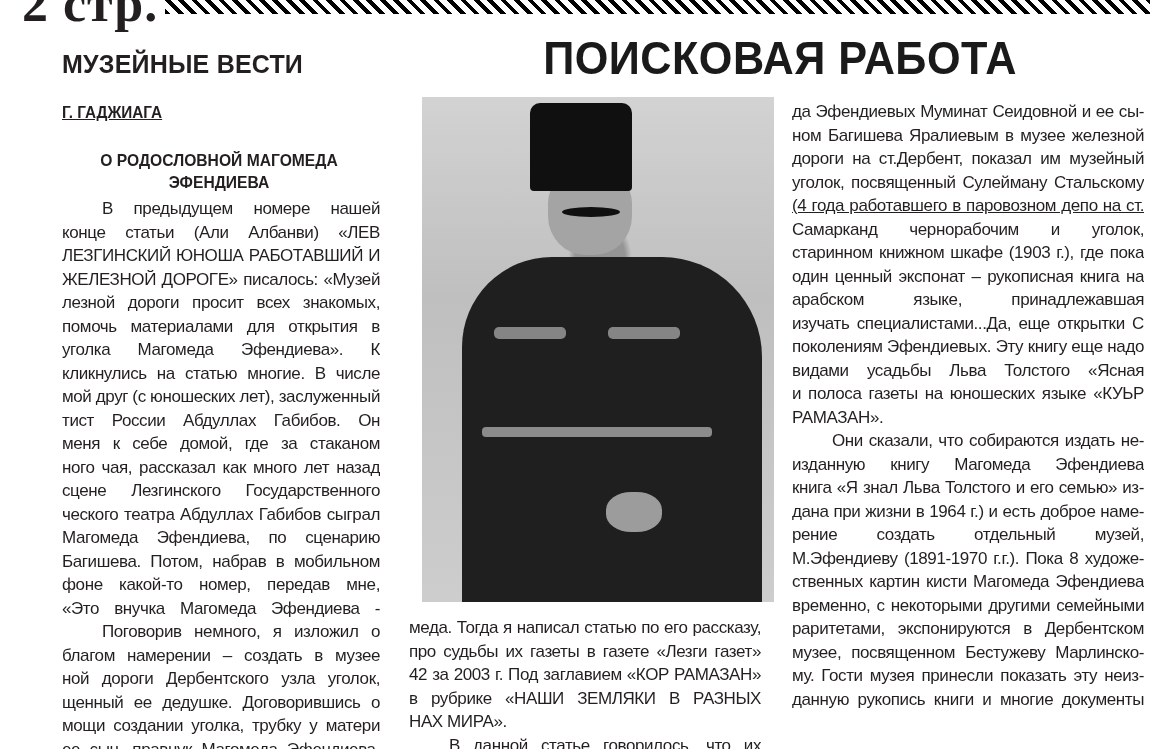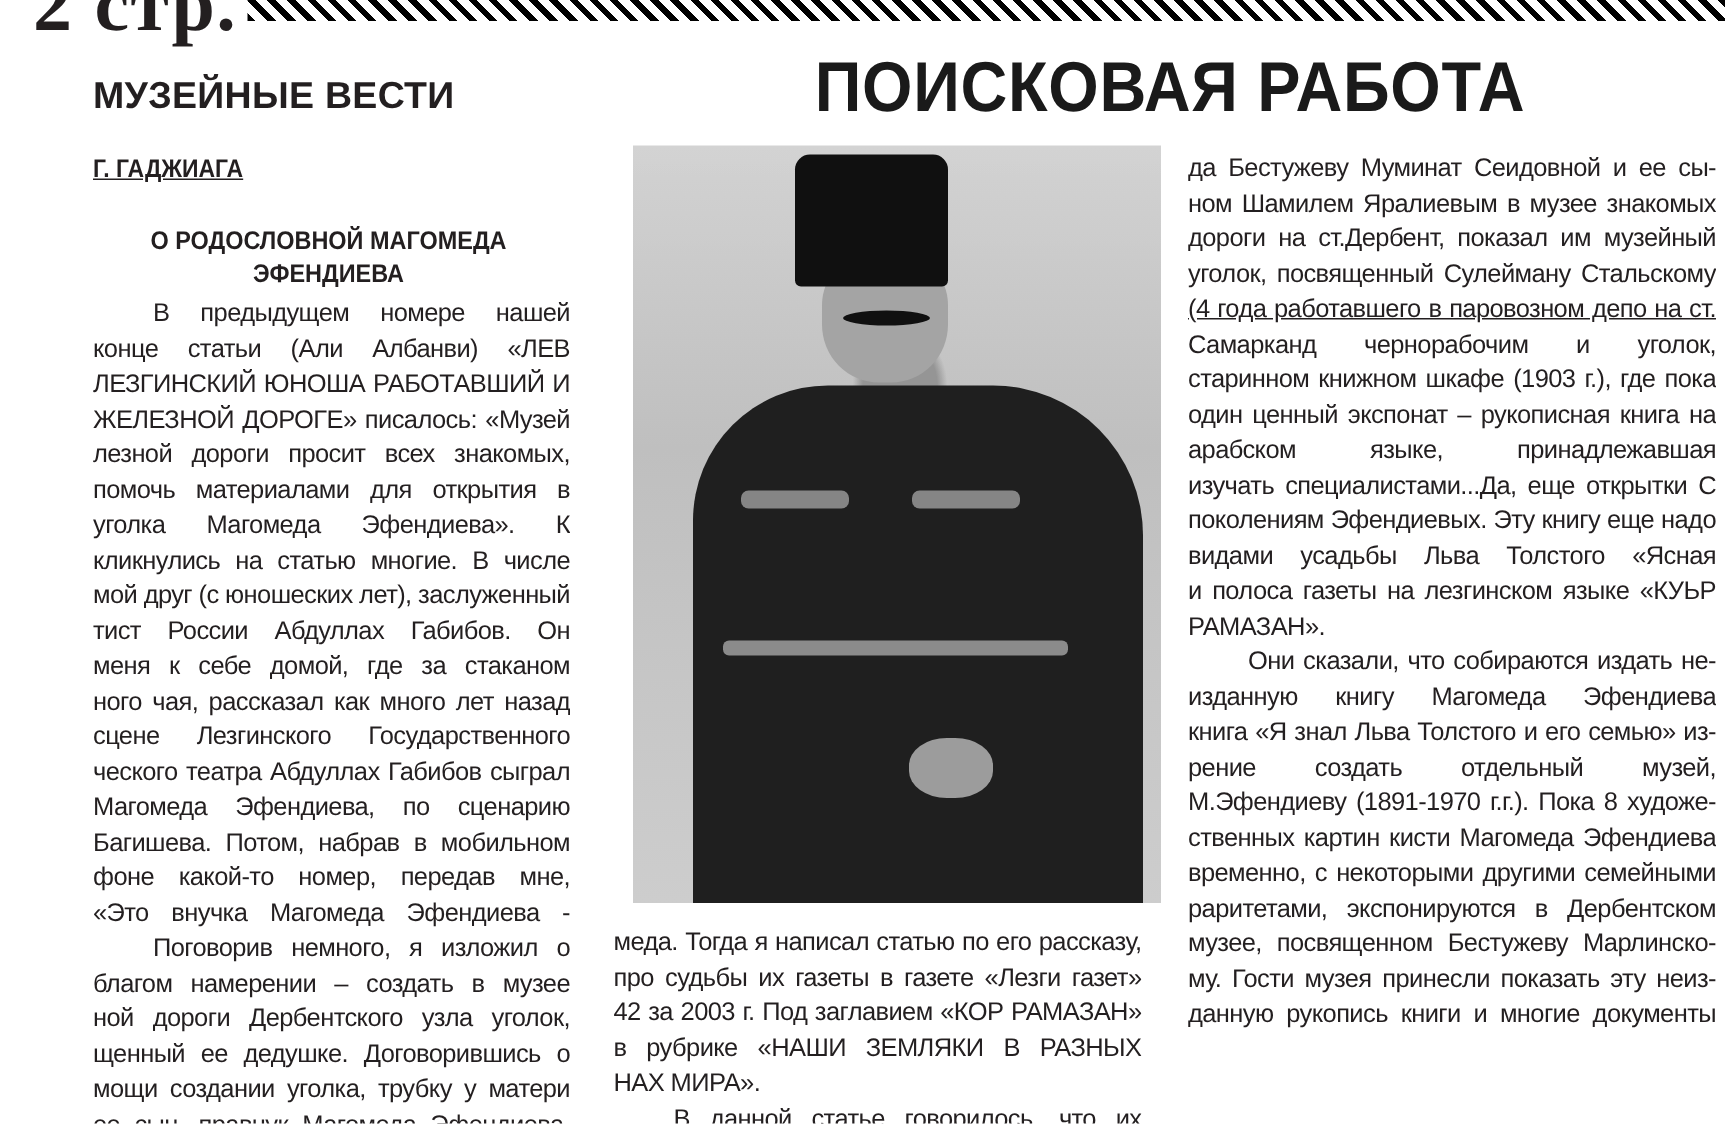--- a/index.html
+++ b/index.html
@@ -144,37 +144,38 @@
 
 <div class="col col-mid" id="col-mid">
     <div class="ln" style="text-align: justify; text-align-last: justify; white-space: normal; height: 23.5px;">меда. Тогда я написал статью по его рассказу,</div>
     <div class="ln" style="text-align: justify; text-align-last: justify; white-space: normal; height: 23.5px;">про судьбы их газеты в газете «Лезги газет» №</div>
     <div class="ln" style="text-align: justify; text-align-last: justify; white-space: normal; height: 23.5px;">42 за 2003 г. Под заглавием «КОР  РАМАЗАН»</div>
     <div class="ln" style="text-align: justify; text-align-last: justify; white-space: normal; height: 23.5px;">в рубрике «НАШИ ЗЕМЛЯКИ В РАЗНЫХ СТРА-</div>
     <div class="ln" style="text-align-last: left; white-space: normal; height: 23.5px;">НАХ МИРА».</div>
     <div class="ln" style="padding-left: 40px; text-align: justify; text-align-last: justify; white-space: normal; height: 23.5px;">В данной статье говорилось, что их пред-</div>
   </div>
 <div class="col col-right" id="col-right">
-    <div class="ln" style="text-align: justify; text-align-last: justify; white-space: normal; height: 23.5px;">да Бестужеву Муминат Сеидовной и ее сы-</div>
-    <div class="ln" style="text-align: justify; text-align-last: justify; white-space: normal; height: 23.5px;">ном Шамилем Яралиевым в музее знакомых</div>
+    <div class="ln" style="text-align: justify; text-align-last: justify; white-space: normal; height: 23.5px;">да Эфендиевых Муминат Сеидовной и ее сы-</div>
+    <div class="ln" style="text-align: justify; text-align-last: justify; white-space: normal; height: 23.5px;">ном Багишева Яралиевым в музее железной</div>
     <div class="ln" style="text-align: justify; text-align-last: justify; white-space: normal; height: 23.5px;">дороги на ст.Дербент, показал им музейный</div>
     <div class="ln" style="text-align: justify; text-align-last: justify; white-space: normal; height: 23.5px;">уголок, посвященный Сулейману Стальскому</div>
     <div class="ln" style="text-align: justify; text-align-last: justify; white-space: normal; height: 23.5px; text-decoration: underline;">(4 года работавшего в паровозном депо на ст.</div>
     <div class="ln" style="text-align: justify; text-align-last: justify; white-space: normal; height: 23.5px;">Самарканд чернорабочим и уголок, посвящен-</div>
     <div class="ln" style="text-align: justify; text-align-last: justify; white-space: normal; height: 23.5px;">старинном книжном шкафе (1903 г.), где пока</div>
     <div class="ln" style="text-align: justify; text-align-last: justify; white-space: normal; height: 23.5px;">один ценный экспонат – рукописная книга на</div>
     <div class="ln" style="text-align: justify; text-align-last: justify; white-space: normal; height: 23.5px;">арабском языке, принадлежавшая нескольким</div>
     <div class="ln" style="text-align: justify; text-align-last: justify; white-space: normal; height: 23.5px;">изучать специалистами...Да, еще открытки С</div>
     <div class="ln" style="text-align: justify; text-align-last: justify; white-space: normal; height: 23.5px;">поколениям Эфендиевых. Эту книгу еще надо</div>
     <div class="ln" style="text-align: justify; text-align-last: justify; white-space: normal; height: 23.5px;">видами усадьбы Льва Толстого «Ясная поляна»</div>
-    <div class="ln" style="text-align: justify; text-align-last: justify; white-space: normal; height: 23.5px;">и полоса газеты на лезгинском языке «КУЬР</div>
+    <div class="ln" style="text-align: justify; text-align-last: justify; white-space: normal; height: 23.5px;">и полоса газеты на юношеских языке «КУЬР</div>
     <div class="ln" style="text-align-last: left; white-space: normal; height: 23.5px;">РАМАЗАН».</div>
     <div class="ln" style="padding-left: 40px; text-align: justify; text-align-last: justify; white-space: normal; height: 23.5px;">Они сказали, что собираются издать не-</div>
     <div class="ln" style="text-align: justify; text-align-last: justify; white-space: normal; height: 23.5px;">изданную книгу Магомеда Эфендиева (первая</div>
     <div class="ln" style="text-align: justify; text-align-last: justify; white-space: normal; height: 23.5px;">книга «Я знал Льва Толстого и его семью» из-</div>
+    <div class="ln" style="text-align: justify; text-align-last: justify; white-space: normal; height: 23.5px;">дана при жизни в 1964 г.) и есть доброе наме-</div>
     <div class="ln" style="text-align: justify; text-align-last: justify; white-space: normal; height: 23.5px;">рение создать отдельный музей, посвященный</div>
     <div class="ln" style="text-align: justify; text-align-last: justify; white-space: normal; height: 23.5px;">М.Эфендиеву (1891-1970 г.г.). Пока 8 художе-</div>
     <div class="ln" style="text-align: justify; text-align-last: justify; white-space: normal; height: 23.5px;">ственных картин кисти Магомеда Эфендиева</div>
     <div class="ln" style="text-align: justify; text-align-last: justify; white-space: normal; height: 23.5px;">временно, с некоторыми другими семейными</div>
     <div class="ln" style="text-align: justify; text-align-last: justify; white-space: normal; height: 23.5px;">раритетами, экспонируются в Дербентском</div>
     <div class="ln" style="text-align: justify; text-align-last: justify; white-space: normal; height: 23.5px;">музее, посвященном Бестужеву Марлинско-</div>
     <div class="ln" style="text-align: justify; text-align-last: justify; white-space: normal; height: 23.5px;">му. Гости музея принесли показать эту неиз-</div>
     <div class="ln" style="text-align: justify; text-align-last: justify; white-space: normal; height: 23.5px;">данную рукопись книги и  многие документы</div>
   </div>
 

